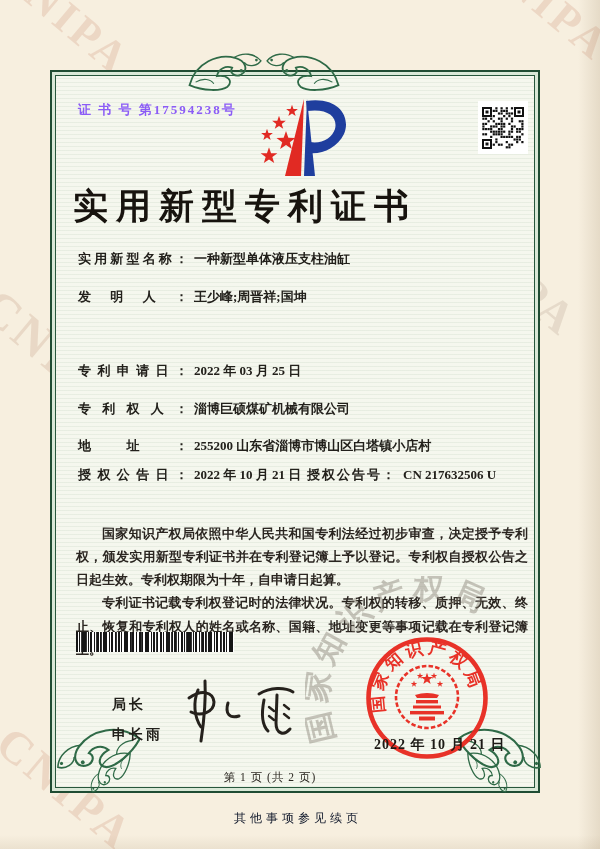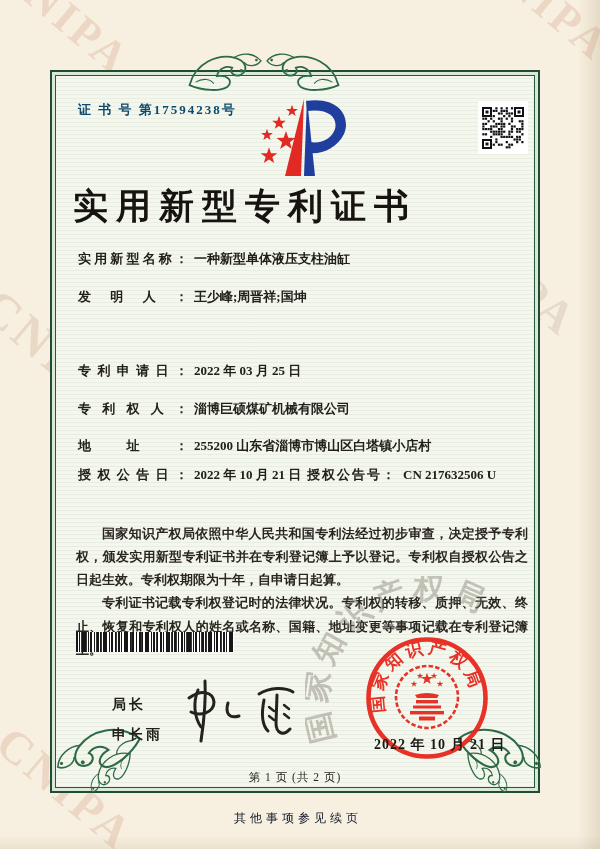--- a/index.html
+++ b/index.html
@@ -23,21 +23,21 @@
   .wm7{left:150px;top:540px;font-size:38px;color:rgba(200,185,165,.20);}
   
   .frame{position:absolute;left:50px;top:70px;width:490px;height:723px;
     border:2px solid #1f4c33;background:#d9e8d7;padding:3px;box-sizing:border-box;}
   .frame-inner{width:100%;height:100%;border:1px solid #27573c;box-sizing:border-box;
     background:#f5f7ee;
     background-image:repeating-linear-gradient(0deg,rgba(110,150,115,.10) 0 1px,rgba(110,150,115,0) 1px 4px);}
   .ornament{position:absolute;color:#2f6a47;}
   
   .cert-no{position:absolute;left:78px;top:101px;font-size:13px;font-weight:600;
-    letter-spacing:2px;color:#0c4a6e;}
+    letter-spacing:2px;color:#8b5cf6;}
   .title{position:absolute;left:50px;top:183px;width:490px;text-align:left;
     font-size:35px;font-weight:700;letter-spacing:8px;color:#17130e;margin-left:23px;}
   .frow{position:absolute;left:78px;font-size:13px;color:#22201b;white-space:nowrap;}
   .flabel{display:inline-block;width:110px;text-align:justify;text-align-last:justify;
     font-weight:700;vertical-align:bottom;}
   .fvalue{font-weight:700;margin-left:6px;}
   .grant2{position:absolute;left:307px;font-size:13px;white-space:nowrap;color:#22201b;}
   .glabel{font-weight:700;letter-spacing:2px;}
   .paras{position:absolute;left:76px;top:496px;width:452px;font-size:13px;
     line-height:1.78;color:#2a2520;font-weight:700;text-align:justify;margin-top:26px;}
@@ -47,21 +47,21 @@
     background-image:
       repeating-linear-gradient(90deg,#161616 0 1px,transparent 1px 3px),
       repeating-linear-gradient(90deg,#161616 0 2px,transparent 2px 7px),
       repeating-linear-gradient(90deg,rgba(20,20,20,.85) 0 1px,transparent 1px 5px);}
   .signer{position:absolute;left:112px;font-size:14px;font-weight:700;color:#22201b;letter-spacing:3px;}
   .sig-svg{position:absolute;left:168px;top:676px;}
   .ghost-arc{position:absolute;left:305px;top:576px;z-index:1;}
   .seal{position:absolute;left:362px;top:633px;z-index:2;opacity:.95;}
   .seal-date{position:absolute;left:374px;top:736px;z-index:3;font-size:14px;
     font-weight:600;letter-spacing:1px;color:#1c1915;white-space:nowrap;}
-  .page-ind{position:absolute;left:50px;top:770px;width:490px;text-align:center;
+  .page-ind{position:absolute;left:50px;top:770px;width:440px;text-align:center;
     font-size:11.5px;color:#2b2721;letter-spacing:1px;}
   .footer-note{position:absolute;left:4px;top:810px;width:588px;text-align:center;
     font-size:12px;color:#0f172a;letter-spacing:4px;font-weight:500;}
   .logo{position:absolute;left:256px;top:96px;}
   .qr{position:absolute;left:478px;top:101px;}
 </style>
 </head>
 <body>
 
 <div class="sheet">

